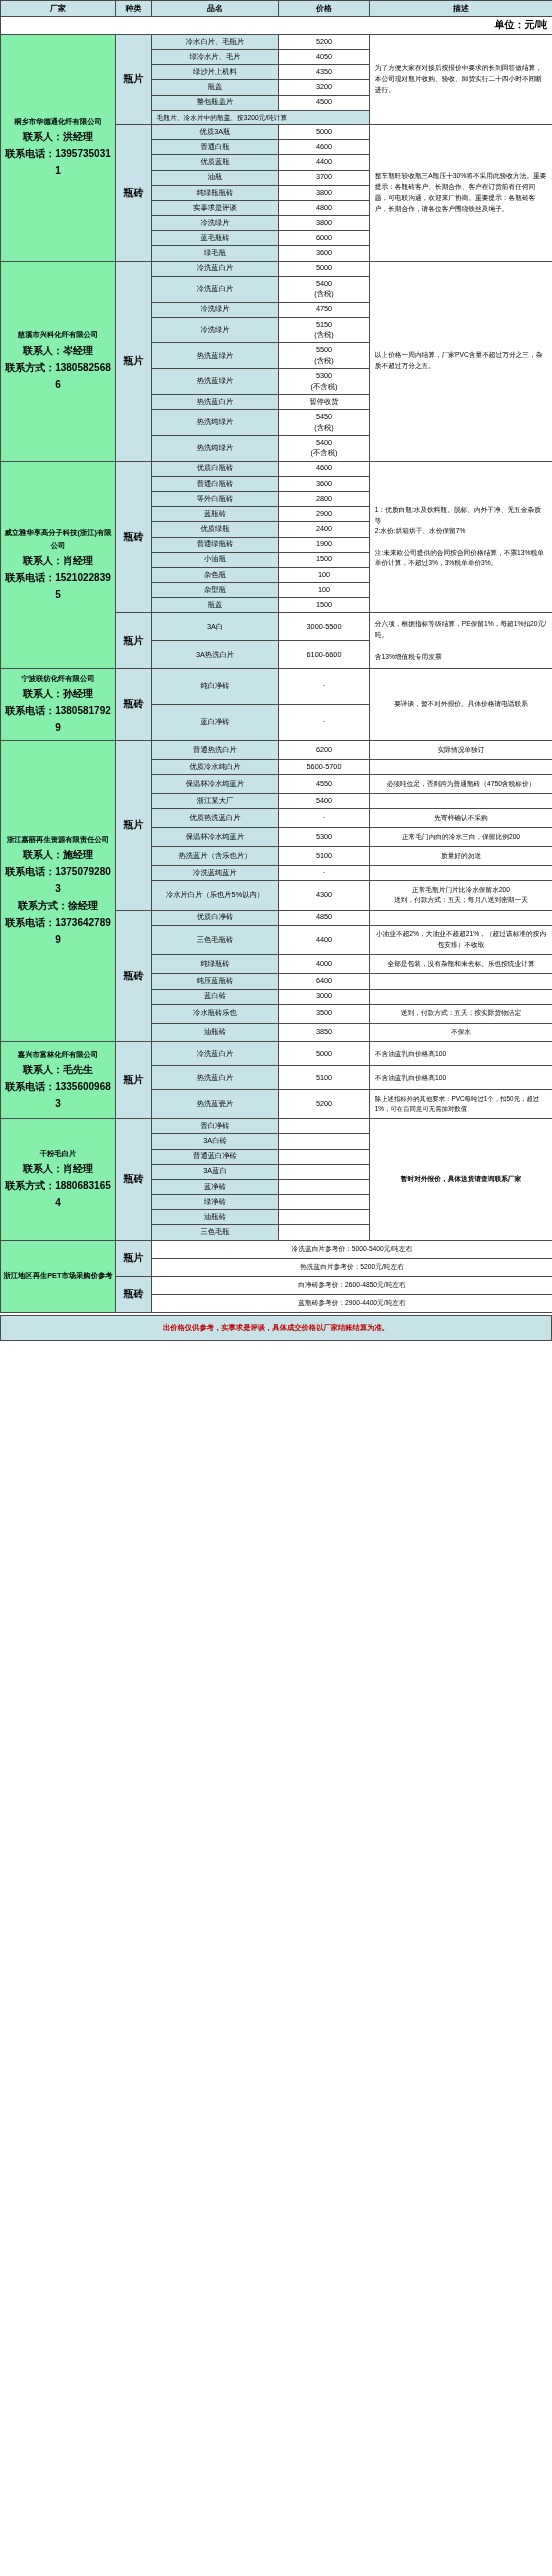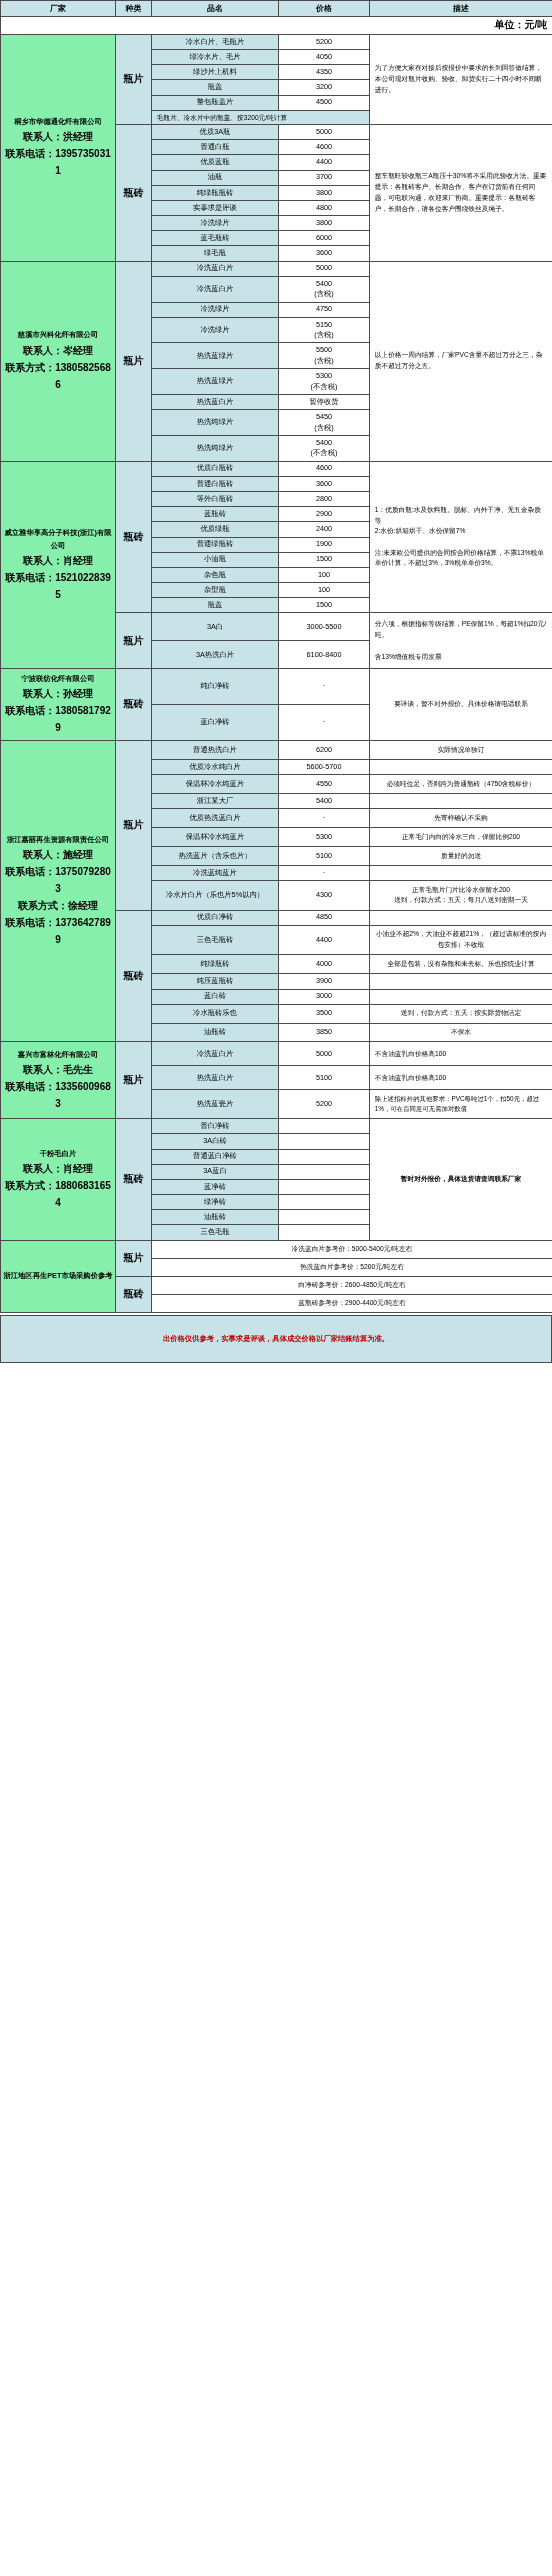--- a/index.html
+++ b/index.html
@@ -72,21 +72,21 @@
   }
   .desc-center { text-align: center; }
   .footer {
     margin-top: 2.4px;
     background: #c8e3e8;
     border: 0.6px solid #4a4a4a;
     text-align: center;
     font-weight: bold;
     font-size: 7.3px;
     color: #c00000;
-    padding: 18px 0;
+    padding: 7px 0;
     width: 552px;
   }
   .small { font-size: 6.4px; }
 </style>
 </head>
 <body>
 
 <div class="page">
 
   <table>
@@ -283,21 +283,21 @@
       <tr>
         <td class="kind-cell" rowspan="2">瓶片</td>
         <td class="item-cell" style="height:28px">3A白</td>
         <td class="price-cell">3000-5500</td>
         <td class="desc-cell" rowspan="2" style="white-space:pre-line">分六项，根据指标等级结算，PE保留1%，每超1%扣20元/吨。
 
 含13%增值税专用发票</td>
       </tr>
       <tr>
         <td class="item-cell" style="height:28px">3A热洗白片</td>
-        <td class="price-cell">6100-8400</td>
+        <td class="price-cell">6100-6600</td>
       </tr>
 
       <tr>
         <td class="maker-cell" rowspan="2">
           <div>宁波联纺化纤有限公司</div>
           <div class="sub">联系人：孙经理</div>
           <div class="sub">联系电话：13805817929</div>
         </td>
         <td class="kind-cell" rowspan="2">瓶砖</td>
         <td class="item-cell" style="height:20.6px">纯白净砖</td>
@@ -375,21 +375,21 @@
         <td class="price-cell">4400</td>
         <td class="desc-cell desc-center">小油业不超2%，大油业不超超21%，（超过该标准的按内包安排）不收取</td>
       </tr>
       <tr>
         <td class="item-cell">纯绿瓶砖</td>
         <td class="price-cell">4000</td>
         <td class="desc-cell desc-center">全部是包装，没有杂瓶和未去标。乐也按统业计算</td>
       </tr>
       <tr>
         <td class="item-cell">纯压蓝瓶砖</td>
-        <td class="price-cell">3900</td>
+        <td class="price-cell">6400</td>
         <td class="desc-cell desc-center"></td>
       </tr>
       <tr>
         <td class="item-cell">蓝白砖</td>
         <td class="price-cell">3000</td>
         <td class="desc-cell desc-center"></td>
       </tr>
       <tr>
         <td class="item-cell">冷水瓶砖乐也</td>
         <td class="price-cell">3500</td>

